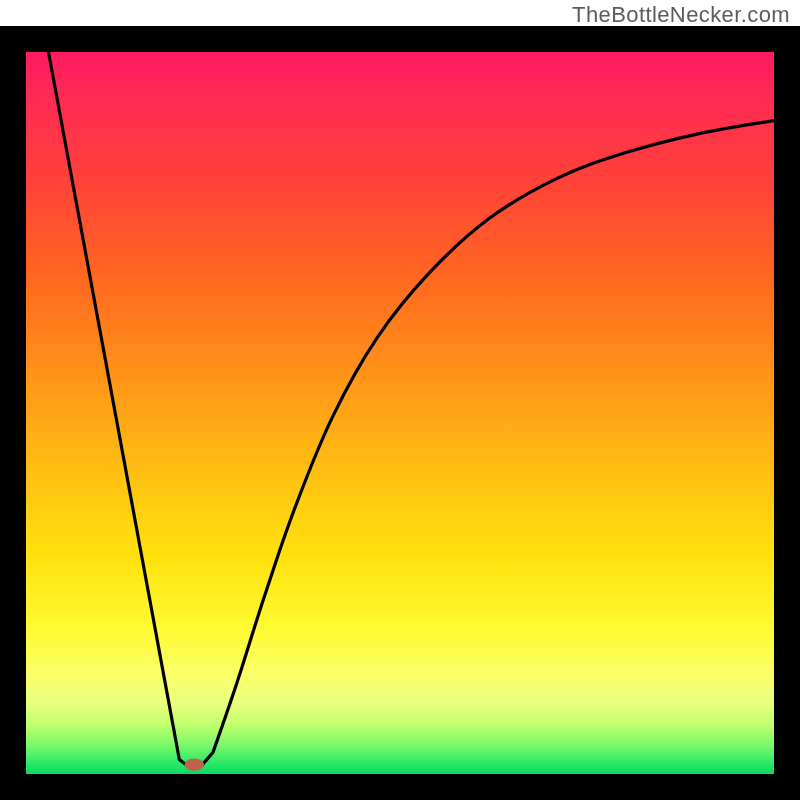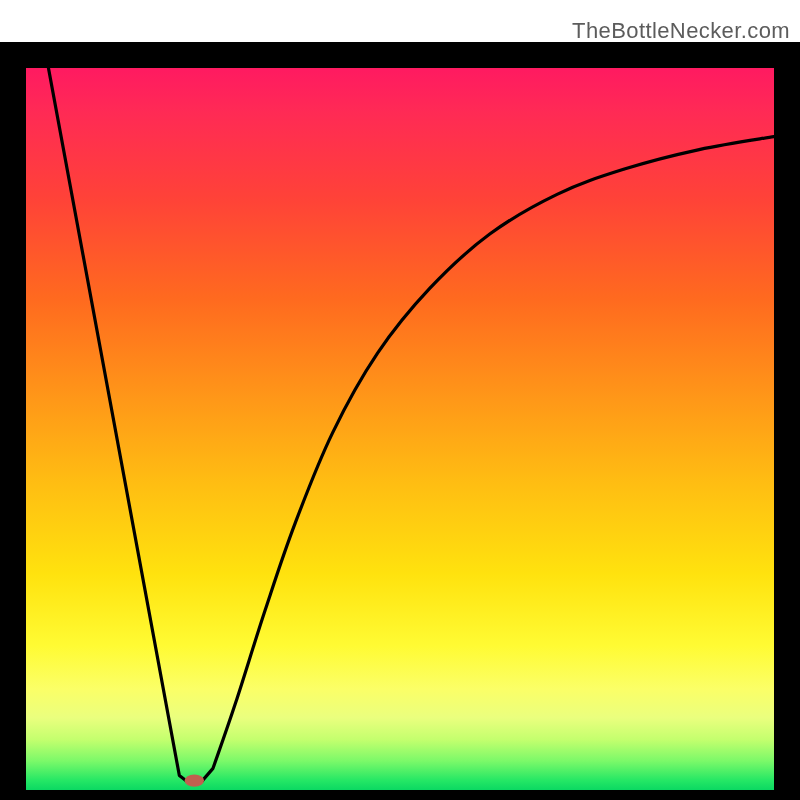--- a/index.html
+++ b/index.html
@@ -7,21 +7,20 @@
     padding: 0;
     width: 800px;
     height: 800px;
     background: #ffffff;
     font-family: Arial, Helvetica, sans-serif;
   }
   .wrap {
     position: relative;
     width: 800px;
     height: 688px;
-    margin-top: 16px;
   }
   .attribution {
     position: absolute;
     top: 2px;
     right: 10px;
     font-size: 22px;
     color: #5c5c5c;
     letter-spacing: 0.4px;
     font-weight: 400;
   }

